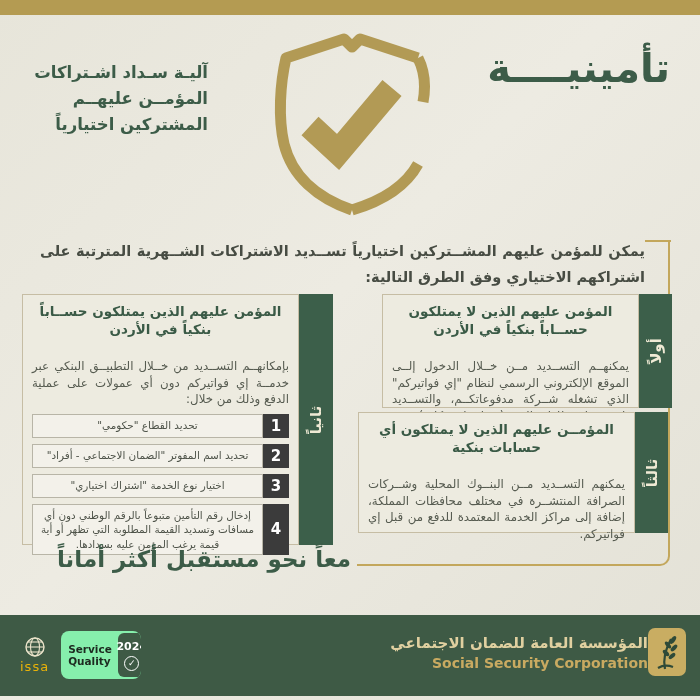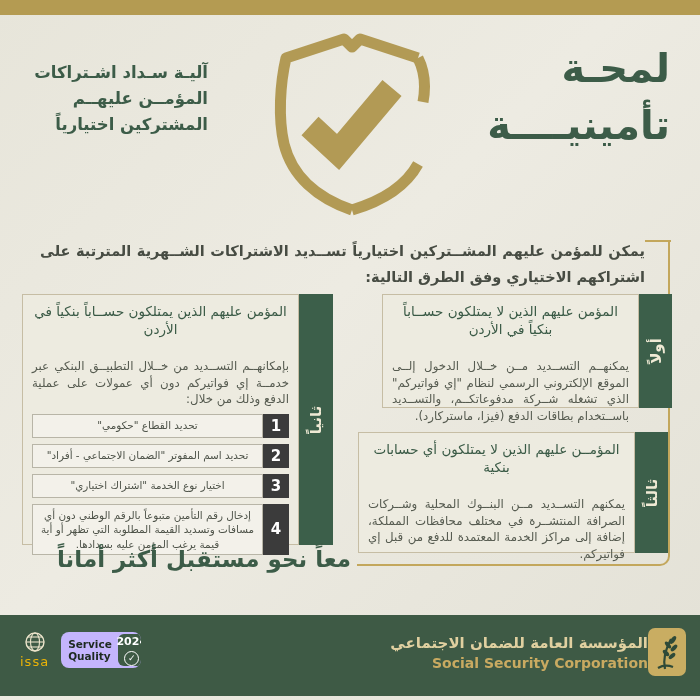--- a/index.html
+++ b/index.html
@@ -24,25 +24,25 @@
   .bracket-tick { position:absolute; left:645px; top:240px; width:26px; height:2px; background:#c3a75c; }
 
   
   .panel { position:absolute; display:flex; direction:ltr; }
   .panel .content { flex:1; background:#edebe0; border:1px solid #c6bda4; padding:7px 9px;
                     direction:rtl; }
   .panel .tab { width:33px; background:#3c5f4a; position:relative; }
   .panel .tab span { position:absolute; top:50%; left:50%; white-space:nowrap;
                      transform:translate(-50%,-50%) rotate(-90deg);
                      color:#efe9d4; font-weight:bold; font-size:15px; }
-  .sec-title { color:#3a5a46; font-weight:normal; font-size:13.5px; line-height:18px; text-align:center; }
+  .sec-title { color:#3a5a46; font-weight:bold; font-size:13.5px; line-height:18px; text-align:center; }
   .sec-body  { color:#565b50; font-size:11.8px; line-height:16.5px; text-align:justify; margin-top:20px; }
 
   .panel-a { left:358px; top:294px; width:314px; height:114px;padding-left:24px; }
-  .panel-c { left:358px; top:432px; width:310px; height:121px; }
+  .panel-c { left:358px; top:412px; width:310px; height:121px; }
   .panel-b { left:22px;  top:294px; width:311px; height:251px; }
   .panel-b .tab { width:34px; }
 
   .step { display:flex; direction:rtl; margin-top:6px; align-items:stretch; }
   .step .num { width:26px; min-height:24px; background:#3b3b3b; color:#ffffff; font-weight:bold;
                font-size:15px; display:flex; align-items:center; justify-content:center; }
   .step .txt { flex:1; background:#f3f1ea; border:1px solid #b8b5a7; color:#4e5349;
                font-size:10.4px; line-height:14.5px; display:flex; align-items:center;
                justify-content:center; text-align:center; padding:3px 6px; }
 
@@ -54,21 +54,21 @@
   .footer { position:absolute; left:0; top:615px; width:700px; height:81px; background:#3e5a45; }
   .org { position:absolute; right:14px; top:13px; display:flex; align-items:center; }
   .org-text { text-align:right; }
   .org-ar { color:#e0d0a0; font-weight:bold; font-size:15px; direction:rtl; }
   .org-en { color:#c9aa61; font-weight:bold; font-size:14px; margin-top:3px; }
   .org-logo { width:38px; height:48px; background:#c9ad62; border-radius:7px;
               display:flex; align-items:center; justify-content:center; }
   .left-group { position:absolute; left:20px; top:16px; display:flex; align-items:center; gap:12px; }
   .issa { display:flex; flex-direction:column; align-items:center; color:#eab308; }
   .issa-text { font-size:13px; letter-spacing:1px; margin-top:1px; }
-  .badge { width:80px; height:36px; background:#c4b5fd; border-radius:8px; display:flex; overflow:hidden; }
+  .badge { width:80px; height:48px; background:#86efac; border-radius:8px; display:flex; overflow:hidden; }
   .badge-left { flex:1; display:flex; flex-direction:column; justify-content:center;
                 padding-right:4px; padding-left:7px; color:#1d2a20; font-weight:bold;
                 font-size:10.5px; line-height:12.5px; }
   .badge-right { width:28px; background:#3e5a45; display:flex; flex-direction:column;
                  align-items:center; justify-content:center; gap:3px; border-radius:6px; margin:2px; }
   .badge-year { color:#ffffff; font-size:11px; font-weight:bold; }
   .badge-circle { width:15px; height:15px; border:1.5px solid #ffffff; border-radius:50%;
                   color:#ffffff; font-size:9px; display:flex; align-items:center; justify-content:center; }
 </style>
 </head>
@@ -77,21 +77,20 @@
 <div class="page">
   <div class="top-strip"></div>
 
   <div class="title-block">
     <div>آليـة سـداد اشـتراكات</div>
     <div>المؤمــن عليهــم</div>
     <div>المشتركين اختيارياً</div>
   </div>
 
   <div class="brand">
-    <div>لمحـة</div>
     <div>تأمينيــــة</div>
   </div>
 
   <div class="shield-wrap">
     <svg width="160" height="192" viewBox="0 0 160 192" fill="none">
       <path d="M146 32 L88 13 L80 21 L72 13 L14 32 C 8 58, 6 92, 12 118 C 20 150, 45 172, 80 184" stroke="#b29a55" stroke-width="11" fill="none" stroke-linejoin="round"></path>
       <path d="M146 32 C 153 46, 154 60, 151 76" stroke="#b29a55" stroke-width="11" fill="none"></path>
       <path d="M146 138 C 134 160, 110 175, 80 184" stroke="#b29a55" stroke-width="11" fill="none"></path>
       <path d="M38 100 L 66 126 L 120 62" stroke="#b29a55" stroke-width="25" fill="none"></path>
     </svg>

